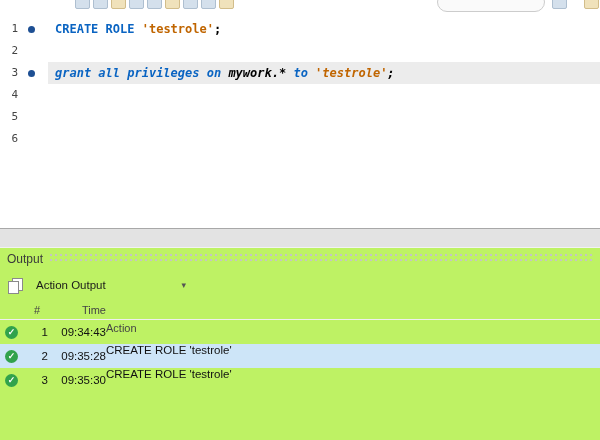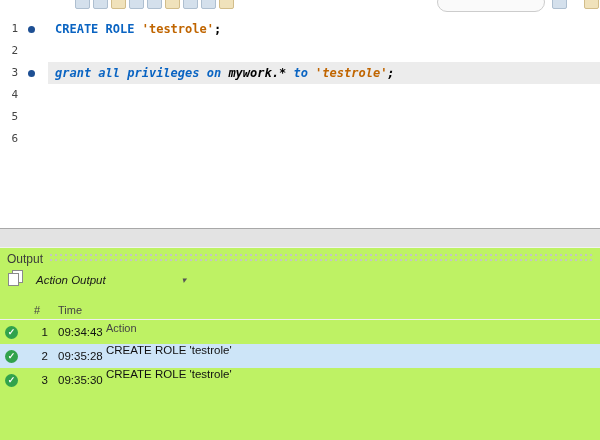--- a/index.html
+++ b/index.html
@@ -35,36 +35,36 @@
               border-bottom:1px solid #f2f2f2; }
 
   
   .output { height:228px; background:#bef264; }
   .out-header { height:22px; display:flex; align-items:center; padding:0 5px 0 7px; }
   .out-title { font-size:12px; color:#3b3b3b; }
   .dots { flex:1; height:10px; margin-left:7px;
           background-image:radial-gradient(circle at 1px 1px, #c4c4c4 1px, transparent 1.4px);
           background-size:5px 5px; }
 
-  .out-toolbar { height:30px; display:flex; padding-left:8px;font-style:italic; }
+  .out-toolbar { height:30px; display:flex; align-items:center; padding-left:8px; }
   .copy-icon { position:relative; width:14px; height:15px; cursor:pointer; }
   .copy-icon::before { content:""; position:absolute; left:4px; top:0; width:9px; height:11px;
                        border:1px solid #8a8a8a; background:#fff; }
   .copy-icon::after  { content:""; position:absolute; left:0; top:3px; width:9px; height:11px;
                        border:1px solid #8a8a8a; background:#fff; }
   .combo { margin-left:14px; width:150px; height:20px; display:flex; align-items:center;
            font-size:11.5px; color:#1a1a1a; cursor:default; }
   .combo .arrow { margin-left:auto; font-size:9px; color:#555; }
 
   .thead { height:20px; display:flex; align-items:center; font-size:11px; color:#444;
            border-bottom:1px solid #efefef; }
   .c-status { flex:0 0 28px; padding-left:5px; }
   .c-idx    { flex:0 0 20px; text-align:right; }
   .thead .c-idx { text-align:left; padding-left:6px; }
-  .c-time   { flex:0 0 58px; padding-left:10px; }
+  .c-time   { flex:0 0 58px; padding-left:10px;text-align:right; }
   .c-action { flex:1;margin-top:36px; }
 
   .orow { height:24px; display:flex; align-items:center; font-size:11.5px; color:#111; }
   .orow.selected { background:var(--selection_blue, #cde5f8); }
   .ok { display:inline-block; width:13px; height:13px; border-radius:50%;
         background:var(--success_green, #31a24c); color:#fff; font-size:9px; line-height:13px;
         text-align:center; font-weight:bold; }
 </style>
 </head>
 <body>

